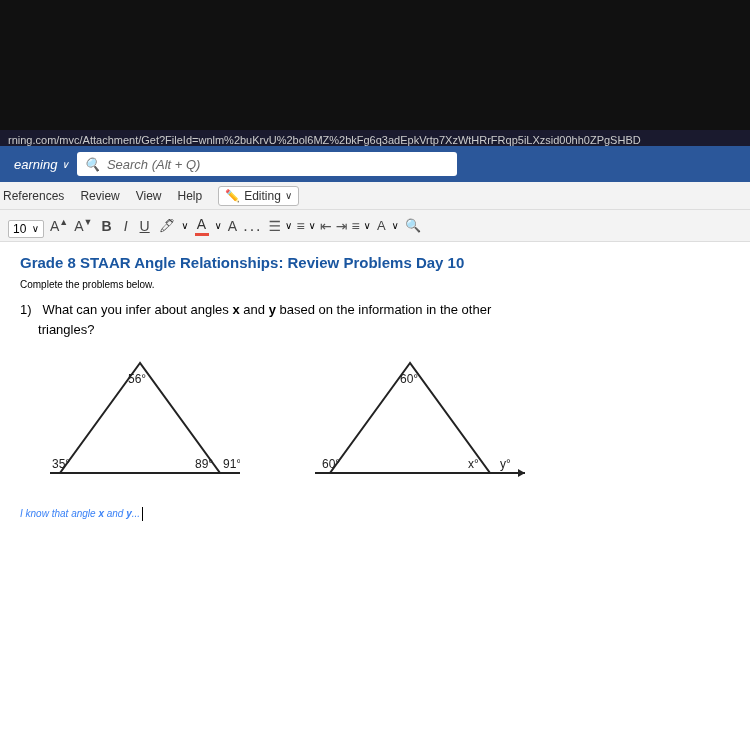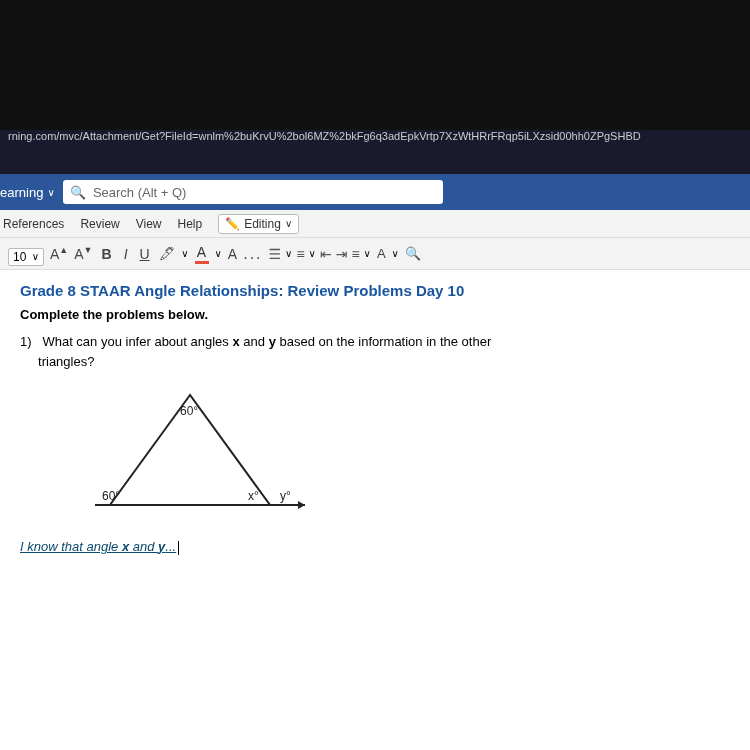--- a/index.html
+++ b/index.html
@@ -11,40 +11,41 @@
       overflow: hidden;
     }
 
     .top-black {
       height: 130px;
       background: #111;
     }
 
     .url-bar {
       background: #1a1a2e;
-      height: 44px;
-      display: flex;
-      align-items: flex-start;
+      height: 16px;
+      display: flex;
+      align-items: flex-end;
       padding: 0 8px;
     }
 
     .url-text {
       color: #ccc;
       font-size: 11px;
       white-space: nowrap;
       overflow: hidden;
     }
 
     .toolbar-row1 {
       background: #2b579a;
       height: 36px;
       display: flex;
       align-items: center;
-      padding: 0 0;
+      padding: 0 14px;
       gap: 8px;
+      font-style: italic;
     }
 
     .learning-btn {
       color: #fff;
       font-size: 13px;
       cursor: pointer;
       display: flex;
       align-items: center;
       gap: 4px;
     }
@@ -188,44 +189,43 @@
     }
 
     .doc-title {
       color: #1a56a0;
       font-size: 15px;
       font-weight: bold;
       margin-bottom: 8px;
     }
 
     .doc-subtitle {
-      font-size: 13px;
-      font-weight: bold;
+      font-size: 10px;
+      font-weight: normal;
       margin-bottom: 10px;
     }
 
     .problem-text {
       font-size: 13px;
       margin-bottom: 14px;
       line-height: 1.5;
     }
 
     .triangles-row {
       display: flex;
       align-items: flex-end;
       gap: 20px;
       margin: 10px 0 10px 20px;
     }
 
     .answer-text {
-      font-size: 13px;
+      font-size: 10px;
       font-style: italic;
       margin-top: 10px;
-      color: #0c4a6e;
-      text-decoration: underline;
+      color: #3b82f6;
     }
 
     .cursor-line {
       display: inline-block;
       width: 1px;
       height: 14px;
       background: #000;
       vertical-align: middle;
       margin-left: 2px;
     }
@@ -305,20 +305,37 @@
   <div class="doc-subtitle">Complete the problems below.</div>
 
   <div class="problem-text">
     <span>1)</span>
     &nbsp;&nbsp;What can you infer about angles <b>x</b> and <b>y</b> based on the information in the other<br>
     &nbsp;&nbsp;&nbsp;&nbsp;&nbsp;triangles?
   </div>
 
   <div class="triangles-row">
 
+    <div style="position:relative; display:inline-block;">
+      <svg width="200" height="140">
+
+        <polygon points="100,10 20,120 180,120" fill="none" stroke="#222" stroke-width="2"></polygon>
+
+        <line x1="20" y1="120" x2="10" y2="120" stroke="#222" stroke-width="2"></line>
+        <line x1="180" y1="120" x2="215" y2="120" stroke="#222" stroke-width="2"></line>
+        <polygon points="215,120 208,116 208,124" fill="#222"></polygon>
+
+        <text x="88" y="30" font-size="12" fill="#222" font-family="Arial">56°</text>
+
+        <text x="12" y="115" font-size="12" fill="#222" font-family="Arial">35°</text>
+
+        <text x="155" y="115" font-size="12" fill="#222" font-family="Arial">89°</text>
+        <text x="183" y="115" font-size="12" fill="#222" font-family="Arial">91°</text>
+      </svg>
+    </div>
 
     <div style="position:relative; display:inline-block; margin-left: 40px;">
       <svg width="230" height="140">
 
         <polygon points="110,10 30,120 190,120" fill="none" stroke="#222" stroke-width="2"></polygon>
 
         <line x1="30" y1="120" x2="15" y2="120" stroke="#222" stroke-width="2"></line>
         <line x1="190" y1="120" x2="225" y2="120" stroke="#222" stroke-width="2"></line>
         <polygon points="225,120 218,116 218,124" fill="#222"></polygon>
 

